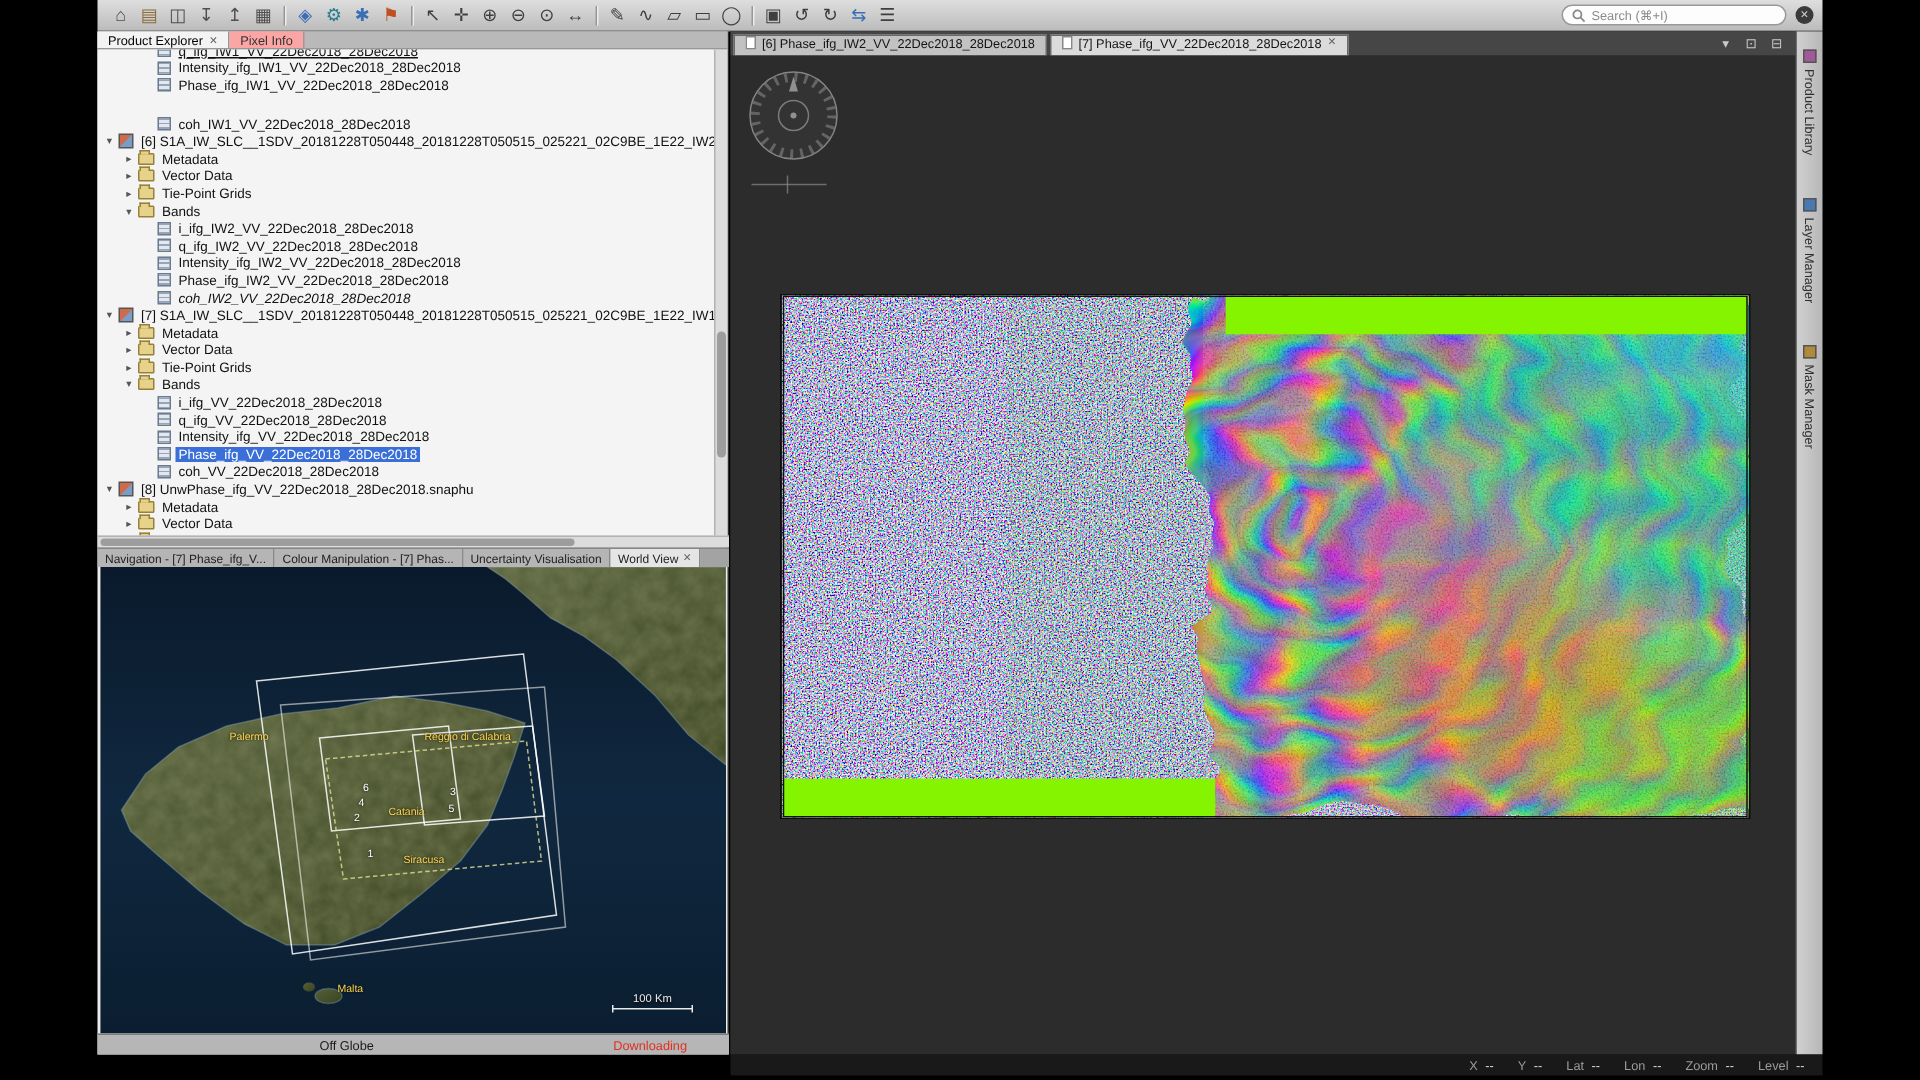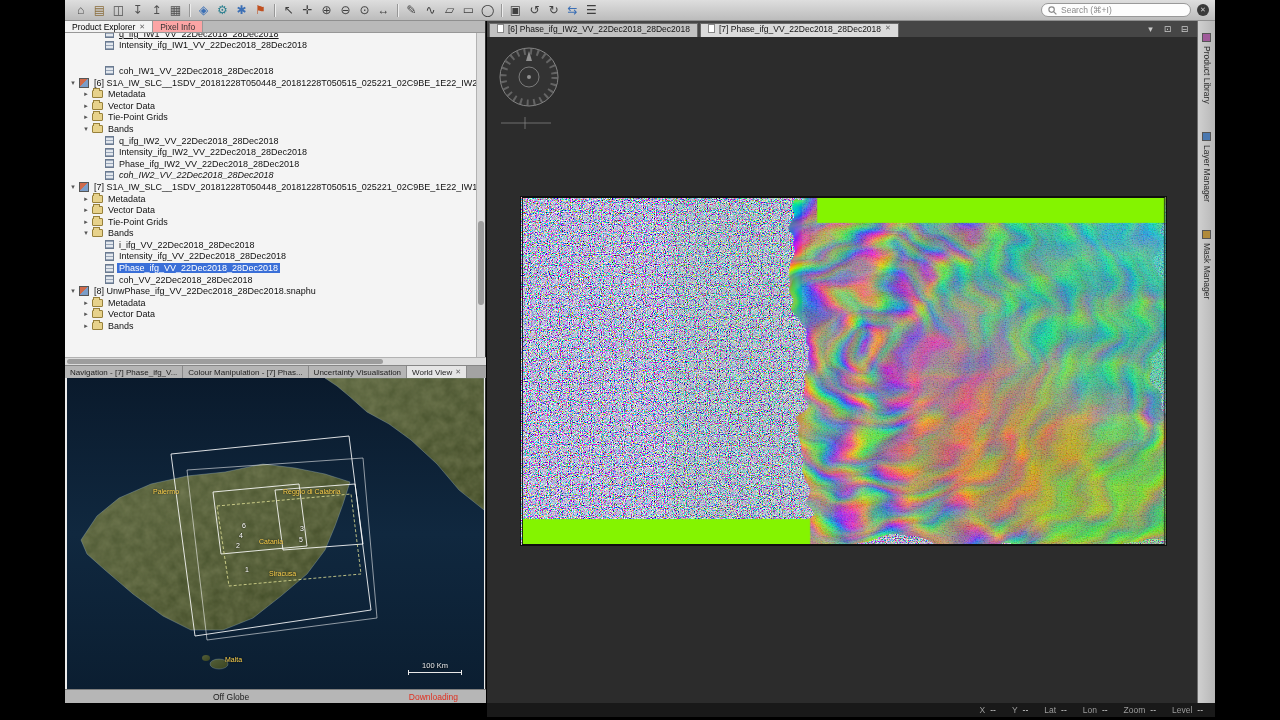--- a/index.html
+++ b/index.html
@@ -211,20 +211,25 @@
         <div class="tree-row partial" style="padding-left: 29px; text-decoration: underline;">
           <span class="expander"></span>
           <span class="node-icon band"></span>
           <span class="node-label">q_ifg_IW1_VV_22Dec2018_28Dec2018</span>
         </div>
         <div class="tree-row" style="padding-left: 29px;">
           <span class="expander"></span>
           <span class="node-icon band"></span>
           <span class="node-label">Intensity_ifg_IW1_VV_22Dec2018_28Dec2018</span>
         </div>
+        <div class="tree-row" style="padding-left: 29px;">
+          <span class="expander"></span>
+          <span class="node-icon band"></span>
+          <span class="node-label">Phase_ifg_IW1_VV_22Dec2018_28Dec2018</span>
+        </div>
         <div class="tree-row" style="padding-left: 29px; margin-top: 14px;">
           <span class="expander"></span>
           <span class="node-icon band"></span>
           <span class="node-label">coh_IW1_VV_22Dec2018_28Dec2018</span>
         </div>
         <div class="tree-row" style="padding-left: 3px;">
           <span class="expander">▾</span>
           <span class="node-icon product"></span>
           <span class="node-label">[6] S1A_IW_SLC__1SDV_20181228T050448_20181228T050515_025221_02C9BE_1E22_IW2_Orb_St</span>
         </div>
@@ -244,20 +249,25 @@
           <span class="node-label">Tie-Point Grids</span>
         </div>
         <div class="tree-row" style="padding-left: 16px;">
           <span class="expander">▾</span>
           <span class="node-icon folder"></span>
           <span class="node-label">Bands</span>
         </div>
         <div class="tree-row" style="padding-left: 29px;">
           <span class="expander"></span>
           <span class="node-icon band"></span>
+          <span class="node-label">i_ifg_IW2_VV_22Dec2018_28Dec2018</span>
+        </div>
+        <div class="tree-row" style="padding-left: 29px;">
+          <span class="expander"></span>
+          <span class="node-icon band"></span>
           <span class="node-label">q_ifg_IW2_VV_22Dec2018_28Dec2018</span>
         </div>
         <div class="tree-row" style="padding-left: 29px;">
           <span class="expander"></span>
           <span class="node-icon band"></span>
           <span class="node-label">Intensity_ifg_IW2_VV_22Dec2018_28Dec2018</span>
         </div>
         <div class="tree-row" style="padding-left: 29px;">
           <span class="expander"></span>
           <span class="node-icon band"></span>
@@ -290,20 +300,25 @@
         </div>
         <div class="tree-row" style="padding-left: 16px;">
           <span class="expander">▾</span>
           <span class="node-icon folder"></span>
           <span class="node-label">Bands</span>
         </div>
         <div class="tree-row" style="padding-left: 29px;">
           <span class="expander"></span>
           <span class="node-icon band"></span>
           <span class="node-label">i_ifg_VV_22Dec2018_28Dec2018</span>
+        </div>
+        <div class="tree-row" style="padding-left: 29px;">
+          <span class="expander"></span>
+          <span class="node-icon band"></span>
+          <span class="node-label">q_ifg_VV_22Dec2018_28Dec2018</span>
         </div>
         <div class="tree-row" style="padding-left: 29px;">
           <span class="expander"></span>
           <span class="node-icon band"></span>
           <span class="node-label">Intensity_ifg_VV_22Dec2018_28Dec2018</span>
         </div>
         <div class="tree-row selected" style="padding-left: 29px;">
           <span class="expander"></span>
           <span class="node-icon band"></span>
           <span class="node-label">Phase_ifg_VV_22Dec2018_28Dec2018</span>

